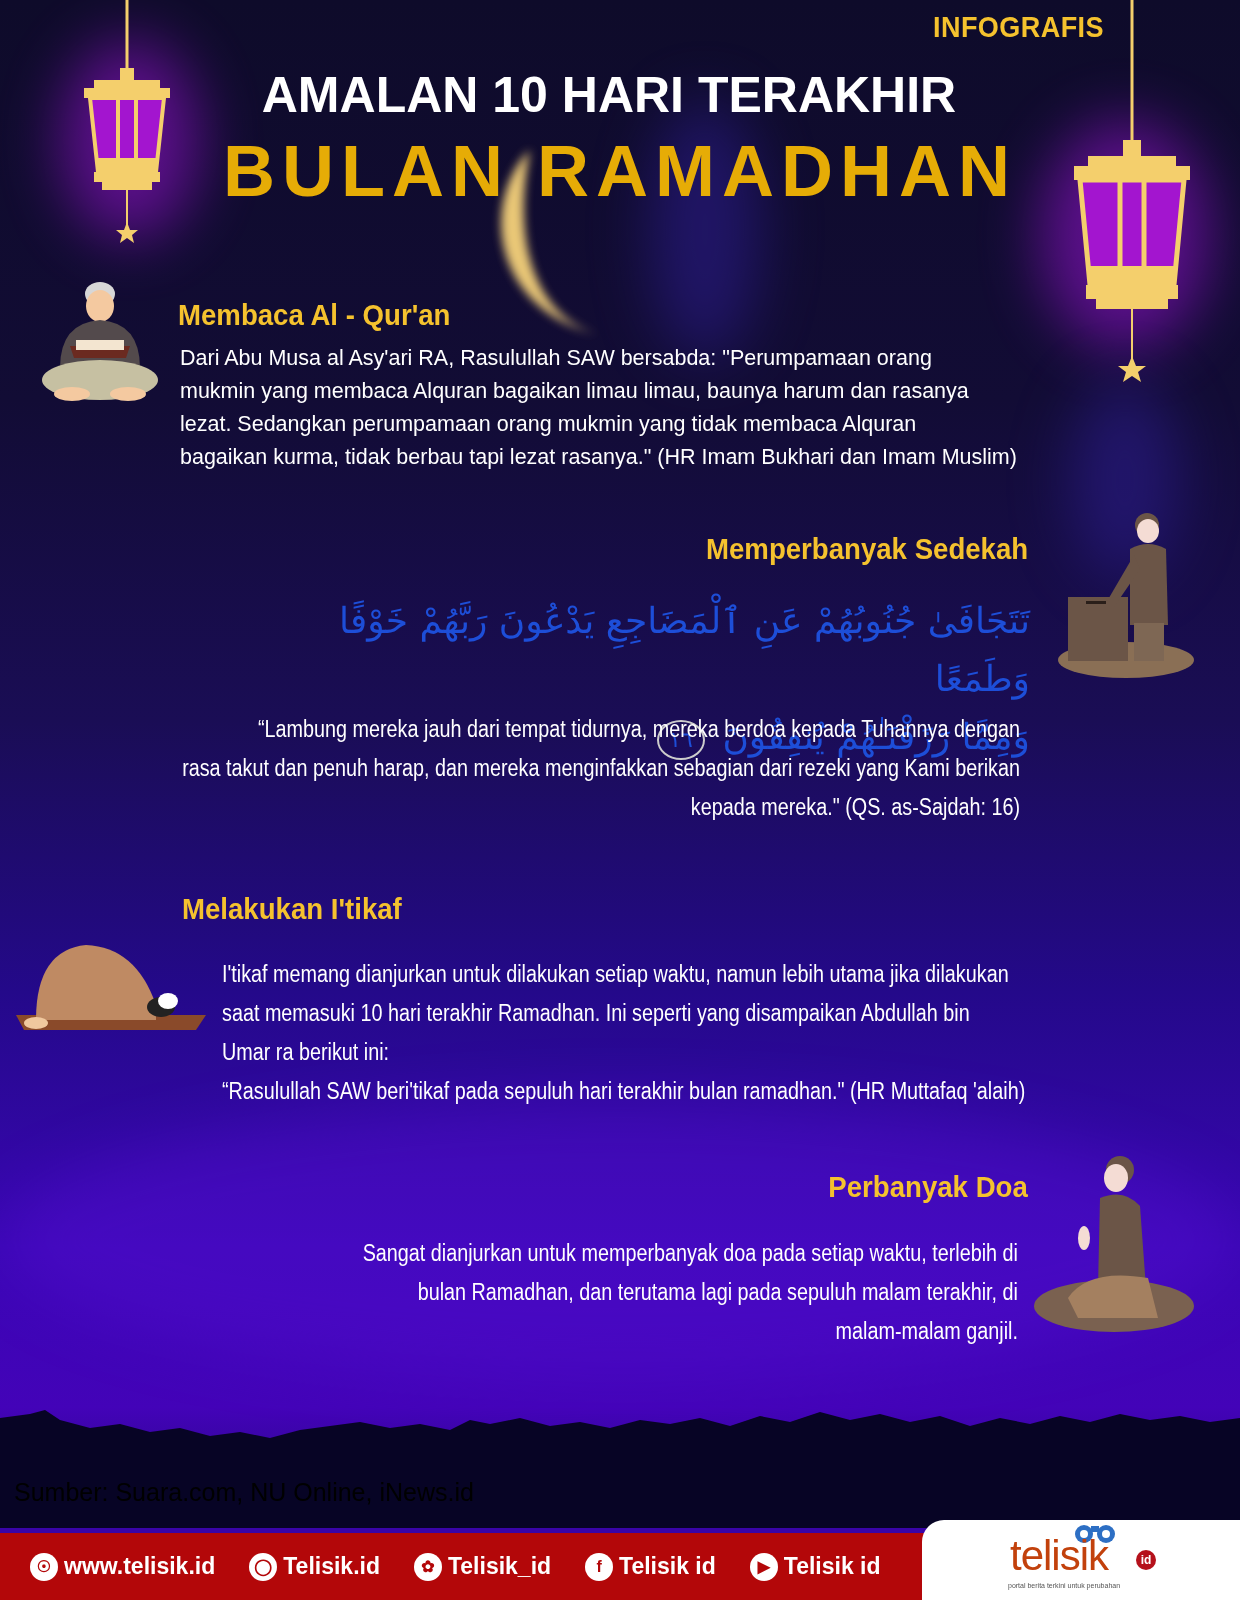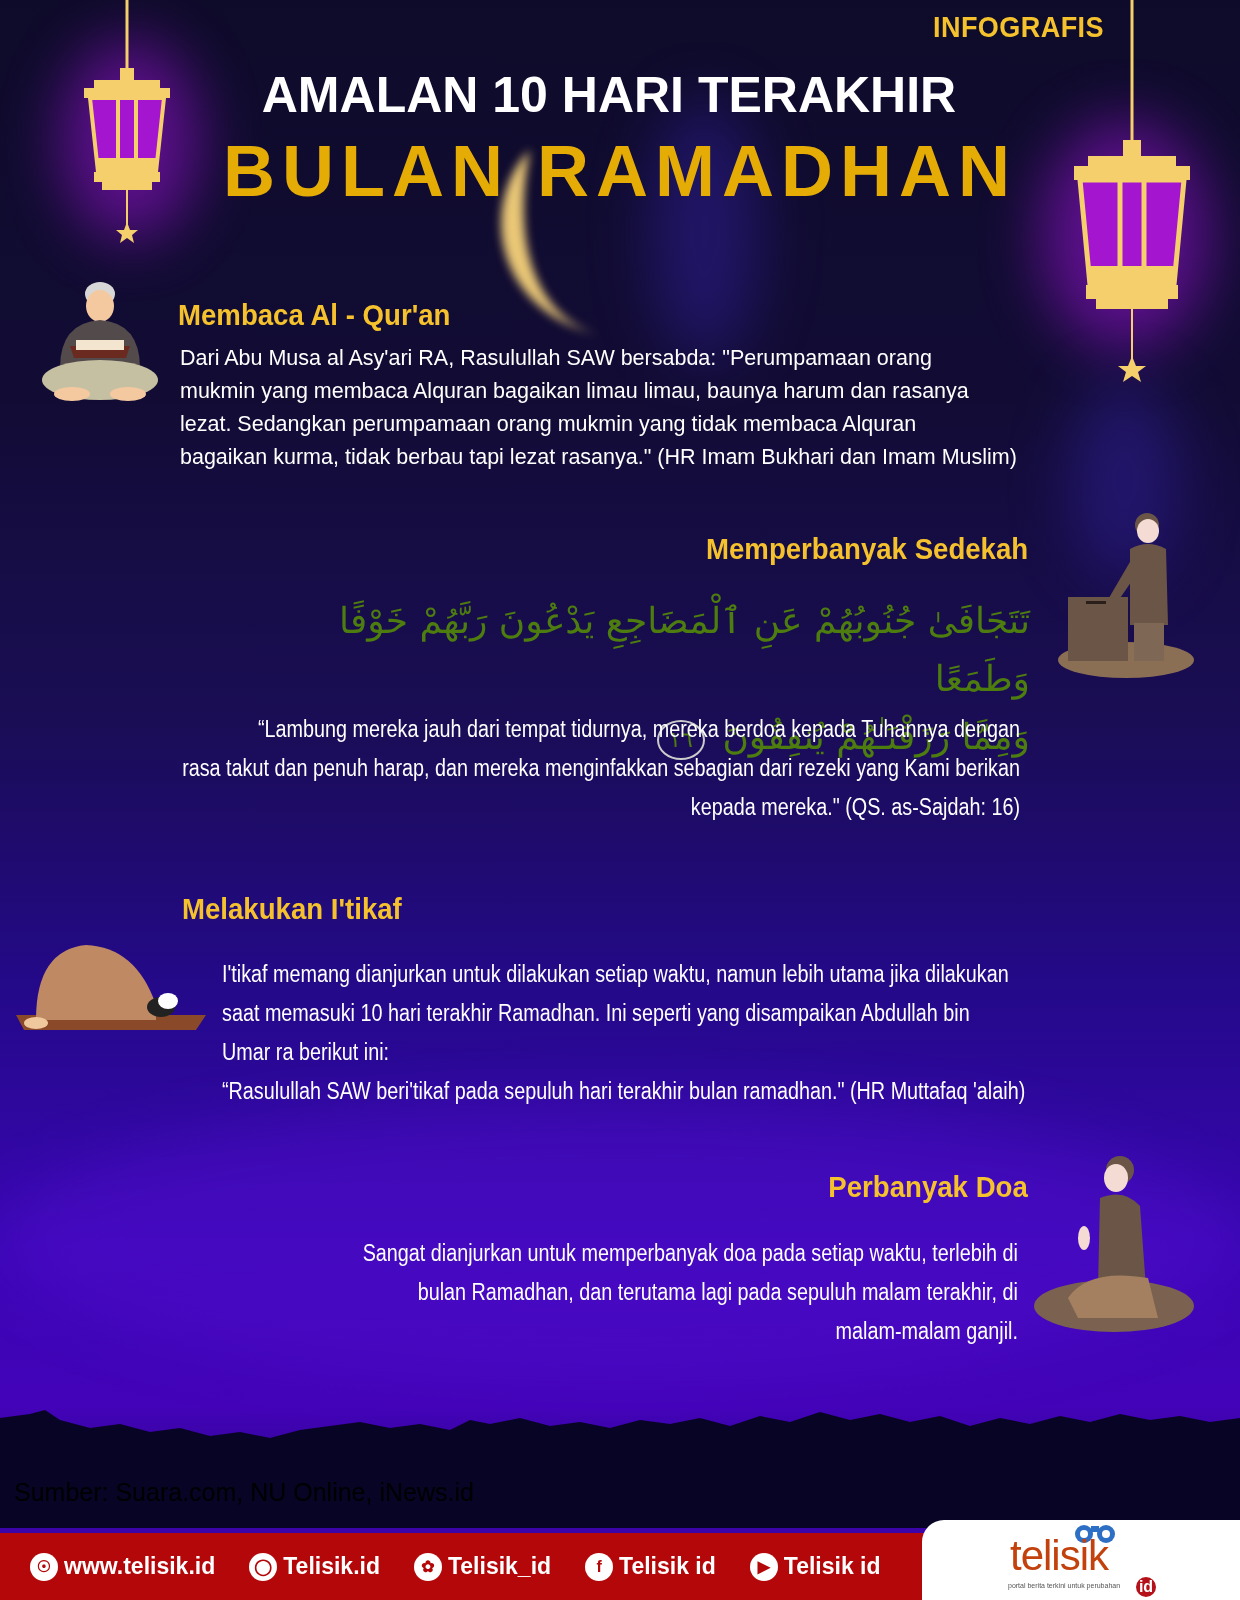--- a/index.html
+++ b/index.html
@@ -14,21 +14,21 @@
   .abs { position:absolute; }
 
   .infografis { position:absolute; top:10px; right:136px; font-size:30px; font-weight:bold; color:#f5c22e; letter-spacing:0.5px; transform:scaleX(0.9); transform-origin:right; }
   .title1 { position:absolute; top:66px; left:0; width:1240px; text-align:center; font-size:50px; font-weight:bold; color:#fff; letter-spacing:0px; padding-right:22px; }
   .title2 { position:absolute; top:130px; left:0; width:1240px; text-align:center; font-size:72px; font-weight:bold; color:#e6ac06; letter-spacing:7px; }
 
   .h { position:absolute; font-size:30px; font-weight:bold; color:#f5c22e; transform:scaleX(0.92); }
   .p { position:absolute; font-size:21.5px; line-height:33px; color:#fff; }
   .p-narrow { font-size:23px; line-height:39px; transform:scaleX(0.86); }
 
-  .arabic { position:absolute; right:210px; width:760px; text-align:right; font-family:"DejaVu Serif", serif; font-size:36px; line-height:58px; color:#4d7c0f; direction:rtl; }
+  .arabic { position:absolute; right:210px; width:760px; text-align:right; font-family:"DejaVu Serif", serif; font-size:36px; line-height:58px; color:#1d4ed8; direction:rtl; }
 
   .skyline { position:absolute; left:0; top:1398px; width:1240px; height:130px; }
   .sumber { position:absolute; top:1478px; left:14px; font-size:25px; color:#000000; }
 
   .footer { position:absolute; left:0; top:1533px; width:930px; height:67px; background:#b30709; display:flex; align-items:center; padding-left:30px; gap:34px; }
   .soc { display:flex; align-items:center; gap:6px; font-size:23px; font-weight:bold; color:#fff; }
   .soc-ic { width:28px; height:28px; border-radius:50%; background:#fff; display:flex; align-items:center; justify-content:center; color:#b30709; font-size:16px; font-weight:bold; }
   .logo-box { position:absolute; left:922px; top:1520px; width:318px; height:80px; background:#fff; border-top-left-radius:22px; }
   .logo-text { position:absolute; left:88px; top:12px; font-size:42px; font-weight:normal; color:#c2410c; letter-spacing:-1px; }
   .logo-tag { position:absolute; left:86px; top:62px; font-size:7px; color:#555; }
@@ -188,15 +188,15 @@
 
 <div class="logo-box">
   <svg class="abs" style="left:150px;top:2px;" width="46" height="22" viewBox="0 0 46 22">
     <circle cx="12" cy="12" r="9" fill="#2d6fc4"></circle>
       <circle cx="12" cy="12" r="4" fill="#fff"></circle>
     <circle cx="34" cy="12" r="9" fill="#2d6fc4"></circle>
       <circle cx="34" cy="12" r="4" fill="#fff"></circle>
     <rect x="19" y="4" width="8" height="6" fill="#2d6fc4"></rect>
   </svg>
   <span class="logo-text">telisik</span>
-  <span class="abs" style="left:214px;top:30px;width:20px;height:20px;border-radius:50%;background:#b5111b;color:#fff;font-size:16px;font-weight:bold;text-align:center;line-height:20px;margin-top:27px;">id</span>
+  <span class="abs" style="left:214px;top:30px;width:20px;height:20px;border-radius:50%;background:#b5111b;color:#fff;font-size:12px;font-weight:bold;text-align:center;line-height:20px;">id</span>
   <span class="logo-tag">portal berita terkini untuk perubahan</span>
 </div>
 
 </body></html>

